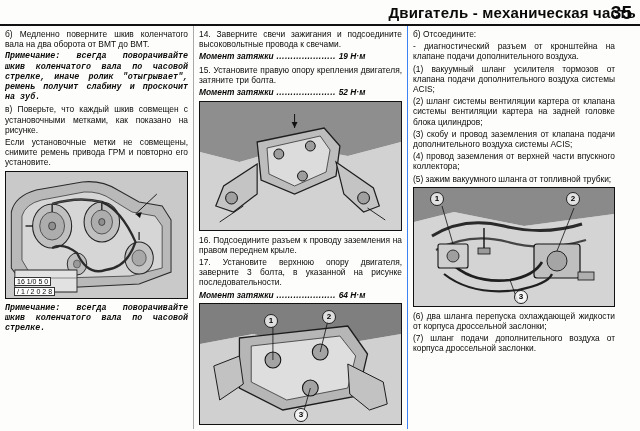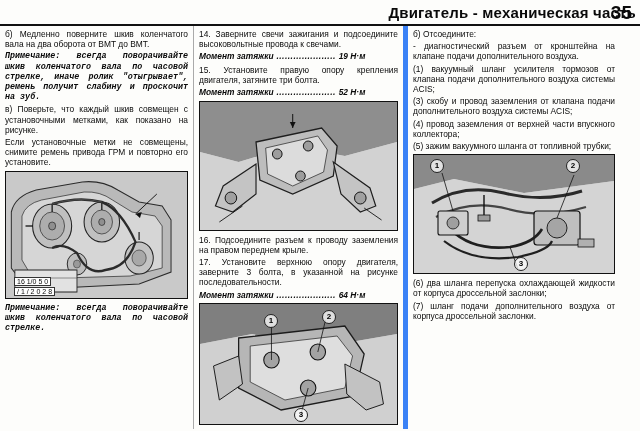--- a/index.html
+++ b/index.html
@@ -50,21 +50,21 @@
     display: flex;
     height: 403px;
     box-sizing: border-box;
   }
   .col {
     box-sizing: border-box;
     padding: 3px 5px 0 5px;
     overflow: hidden;
   }
   .col1 { width: 194px; border-right: 1px solid #aaa; }
-  .col2 { width: 214px; border-right: 5px solid #3b82f6; }
+  .col2 { width: 214px; border-right: 1px solid #3b82f6; }
   .col3 { width: 212px; }
 
   p.t {
     margin: 0 0 2px 0;
     font-size: 8.4px;
     line-height: 10.2px;
     text-align: justify;
     text-indent: 9px;
     hyphens: auto;
   }
@@ -248,20 +248,21 @@
         <div class="callout" style="left:64px; top:10px;">1</div>
         <div class="callout" style="left:122px; top:6px;">2</div>
         <div class="callout" style="left:94px; bottom:2px;">3</div>
       </div>
     </div>
 
     <div class="col col3">
       <p class="t noind">б) Отсоедините:</p>
       <p class="t noind">- диагностический разъем от кронштейна на клапане подачи дополнительного воздуха.</p>
       <p class="t noind">(1) вакуумный шланг усилителя тормозов от клапана подачи дополнительного воздуха системы ACIS;</p>
+      <p class="t noind">(2) шланг системы вентиляции картера от клапана системы вентиляции картера на задней головке блока цилиндров;</p>
       <p class="t noind">(3) скобу и провод заземления от клапана подачи дополнительного воздуха системы ACIS;</p>
       <p class="t noind">(4) провод заземления от верхней части впускного коллектора;</p>
       <p class="t noind">(5) зажим вакуумного шланга от топливной трубки;</p>
 
       <div class="fig f4">
         <svg viewBox="0 0 200 118" preserveAspectRatio="none">
           <rect x="0" y="0" width="200" height="118" fill="#c7c7c7"></rect>
           <path d="M0,0 L200,0 L200,26 L110,38 L40,24 L0,34 Z" fill="#8a8a8a"></path>
           <path d="M0,34 L40,24 L110,38 L200,26 L200,118 L0,118 Z" fill="#d4d4d4"></path>
 

